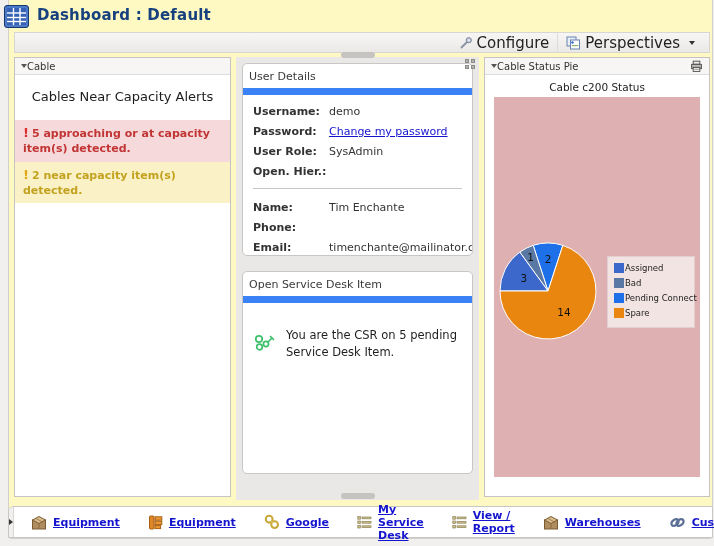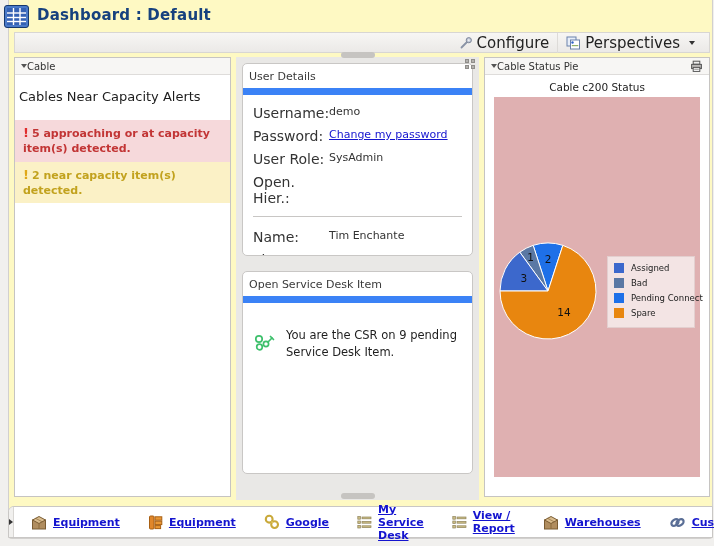--- a/index.html
+++ b/index.html
@@ -31,21 +31,21 @@
   .panel { background:#fff; border:1px solid #c6c4c2; height:440px; }
   .panel-cable { width:218px; }
   .panel-pie { width:227px; }
   .panel-header { height:17px; background:#f7f6f4; border-bottom:1px solid #dedcda;
                   display:flex; align-items:center; padding:0 6px; font-size:10px; color:#333; }
   .tri-down { width:0; height:0; border-left:3.5px solid transparent; border-right:3.5px solid transparent;
               border-top:4.5px solid #555; }
   .panel-header .spacer { flex:1; }
 
   
-  .cable-title { text-align:left; font-size:13px; color:#1c1c1c; margin:14px 4px 16px; }
+  .cable-title { text-align:center; font-size:13px; color:#1c1c1c; margin:14px 4px 16px; }
   .alert { display:block; padding:4px 8px 5px; font-size:11px; font-weight:bold; line-height:1.35; }
   .alert .bang { font-size:13px; margin-right:3px; }
   .alert-critical { background:#f6d9db; color:#c23535; }
   .alert-critical .bang { color:#e02e2e; }
   .alert-warning { background:#fbf1c6; color:#c2a21e; }
   .alert-warning .bang { color:#e0a818; }
 
   
   .mid-column { width:243px; height:443px; background:#e9e8e6; position:relative; padding:6px 5px 0; }
   .pill { position:absolute; left:50%; transform:translateX(-50%); width:34px; height:6px;
@@ -54,35 +54,35 @@
   .pill-bottom { bottom:1px; }
   .grip { position:absolute; right:3px; top:2px; width:11px; display:grid;
           grid-template-columns:4px 4px; gap:2px; }
   .grip span { width:4px; height:4px; background:#b3b1ae; border:1px solid #8f8d8a; }
 
   .card { background:#fff; border:1px solid #c9c7c5; border-radius:5px; margin:0 1px 15px; }
   .card-header { padding:6px 6px 5px; border-bottom:7px solid #3b82f6; font-size:11px; color:#3a3a3a; }
   .card-ud { height:193px; overflow:hidden; }
   .ud-body { padding:10px 10px 0; }
   .ud-row { display:flex; margin-bottom:7px; }
-  .ud-label { width:76px; font-size:14px; font-weight:normal; color:#333; flex-shrink:0; }
+  .ud-label { width:76px; font-size:11px; font-weight:bold; color:#333; flex-shrink:0; }
   .ud-value { font-size:11px; color:#333; }
   a.ud-value { color:#1414cf; }
   .ud-divider { border-top:1px solid #c8c6c4; margin:10px 0 12px; }
   .card-sd { height:203px; overflow:hidden; }
   .sd-body { display:flex; gap:9px; padding:22px 12px 0 8px; }
   .sd-msg { font-size:11.5px; color:#1e1e1e; line-height:1.45; padding-top:2px; }
 
   
   .chart-title { text-align:center; font-size:10.5px; color:#222; margin:6px 0 4px; }
   .chart-area { position:relative; margin:0 auto; width:206px; height:380px; }
   .pie-label { font-size:10.5px; fill:#111; font-family:"DejaVu Sans",sans-serif; }
   .legend { position:absolute; left:113px; top:159px; width:88px; padding:6px 6px 4px;
             border:1px solid #e3cfcf; }
-  .legend-row { display:flex; align-items:center; gap:7px; margin-bottom:5px; }
+  .legend-row { display:flex; align-items:center; gap:1px; margin-bottom:5px; }
   .legend-swatch { width:10px; height:10px; flex-shrink:0; }
   .legend-label { font-size:8.5px; color:#222; white-space:nowrap; }
 
   
   .footer { position:absolute; left:-1px; right:-1px; top:506px; height:32px;
             background:#fff; border:1px solid #c9c7c5; border-radius:6px 0 0 0; display:flex; }
   .footer-collapse { width:13px; background:#f1f0ee; border-right:1px solid #d8d6d3;
                      border-radius:6px 0 0 0; display:flex; align-items:center; justify-content:center; cursor:pointer; }
   .tri-right { width:0; height:0; border-top:3.5px solid transparent; border-bottom:3.5px solid transparent;
                border-left:4.5px solid #333; }
@@ -210,21 +210,21 @@
                 <svg width="26" height="26" viewBox="0 0 26 26">
                   <g fill="none" stroke="#3ec06c" stroke-width="1.7" stroke-linecap="round">
                     <circle cx="8" cy="9" r="3.2"></circle>
                     <circle cx="15" cy="14" r="2.6"></circle>
                     <circle cx="8.5" cy="17" r="2.8"></circle>
                     <path d="M17 12 L21 8"></path>
                     <path d="M19.5 6.5 L22.5 9.5"></path>
                   </g>
                 </svg>
               </span>
-            <span class="sd-msg">You are the CSR on 9 pending Service Desk Item.</span>
+            <span class="sd-msg">You are the CSR on 5 pending Service Desk Item.</span>
           </div>
         </section>
 
         <span class="pill pill-bottom"></span>
       </div>
 
       <section class="panel panel-pie">
         <div class="panel-header">
           <span class="tri-down"></span>
           <span>Cable Status Pie</span>

